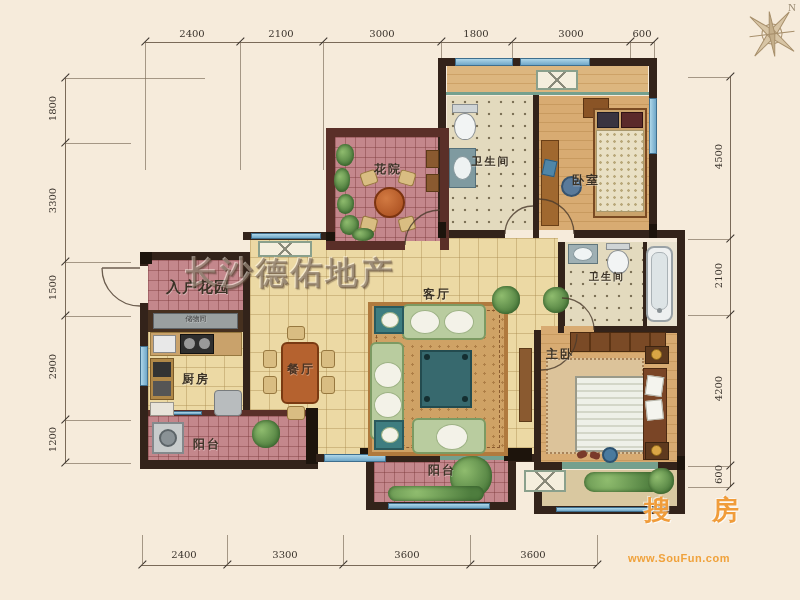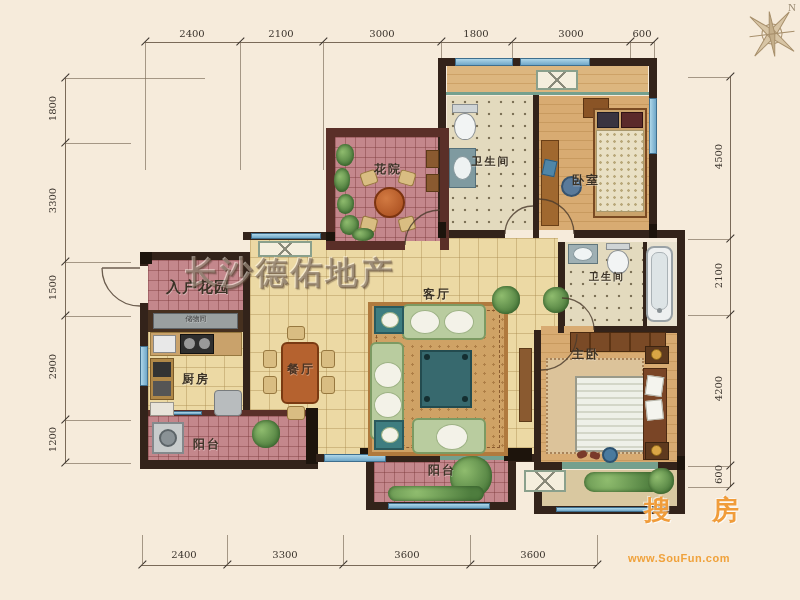--- a/index.html
+++ b/index.html
@@ -338,21 +338,21 @@
 
 <div class="rlabel" style="left:364px;top:161px;width:48px">花院</div>
 <div class="rlabel" style="left:455px;top:154px;width:72px;font-size:11px">卫生间</div>
 <div class="rlabel" style="left:562px;top:172px;width:48px">卧室</div>
 <div class="rlabel" style="left:166px;top:278px;width:64px;font-size:15px;letter-spacing:1px">入户花园</div>
 <div class="rlabel" style="left:178px;top:314px;width:36px;font-size:7px;letter-spacing:0;color:#3a3a3a;font-weight:normal">储物间</div>
 <div class="rlabel" style="left:172px;top:371px;width:48px">厨房</div>
 <div class="rlabel" style="left:277px;top:361px;width:48px;color:#4a3424">餐厅</div>
 <div class="rlabel" style="left:413px;top:286px;width:48px">客厅</div>
 <div class="rlabel" style="left:571px;top:270px;width:72px;font-size:10px">卫生间</div>
-<div class="rlabel" style="left:562px;top:346px;width:48px">主卧</div>
+<div class="rlabel" style="left:536px;top:346px;width:48px">主卧</div>
 <div class="rlabel" style="left:183px;top:436px;width:48px">阳台</div>
 <div class="rlabel" style="left:418px;top:462px;width:48px">阳台</div>
 
 <div class="wmark">长沙德佑地产</div>
 
 <svg width="58" height="62" style="position:absolute;left:742px;top:0" viewBox="0 0 58 62">
   <g transform="rotate(38 30 34)" fill="#d8c5a5" stroke="#a8906c" stroke-width="1">
     <circle cx="30" cy="34" r="10" fill="none"></circle>
     <path d="M30 6 L34 34 L30 62 L26 34 Z"></path>
     <path d="M2 34 L30 30 L58 34 L30 38 Z"></path>

